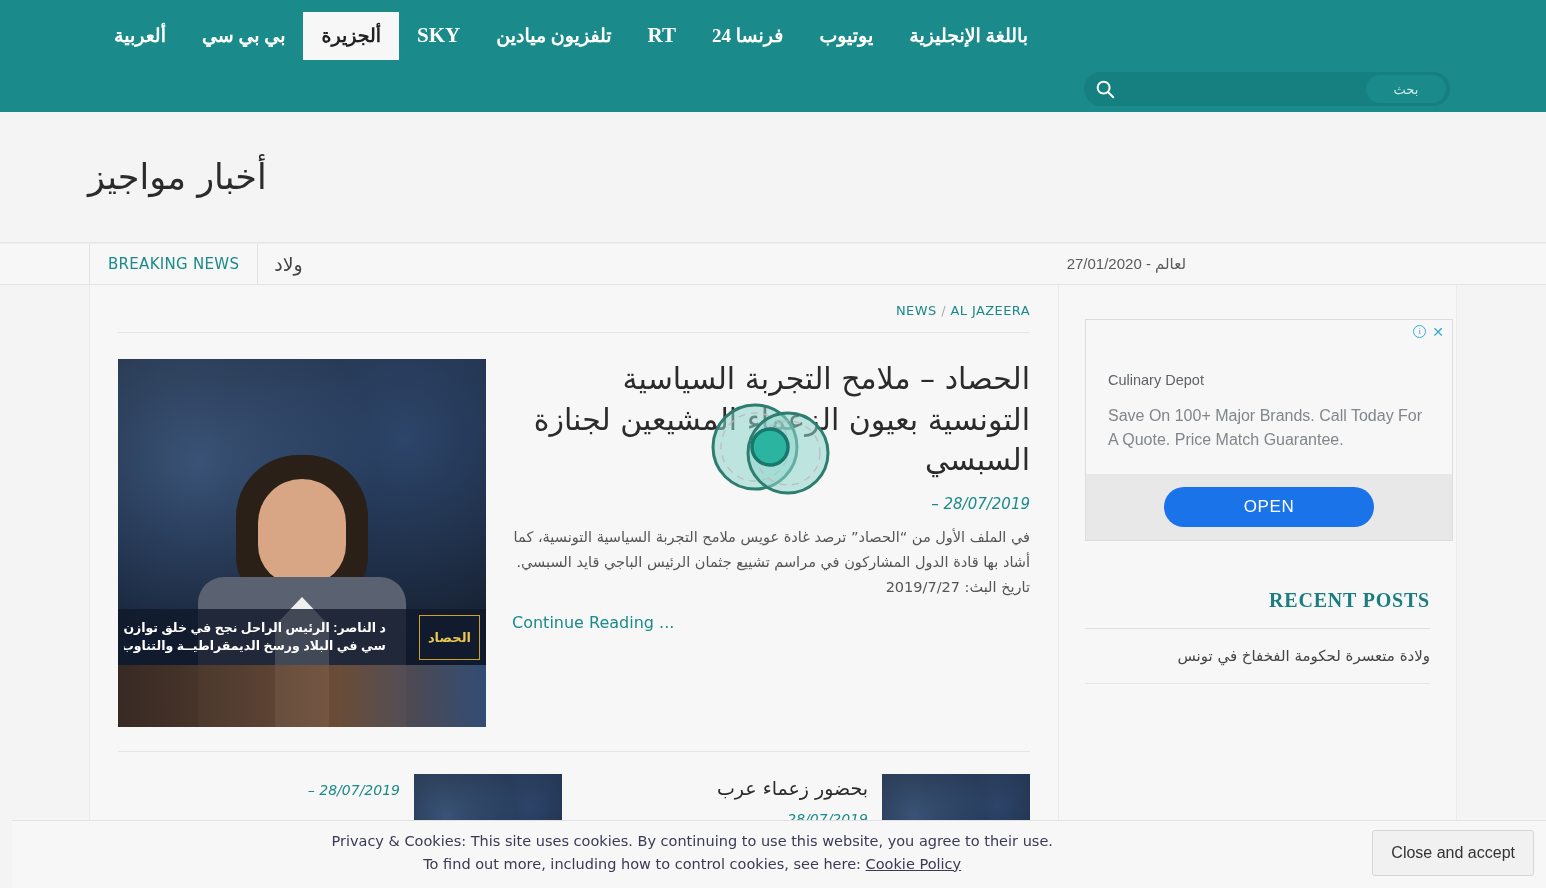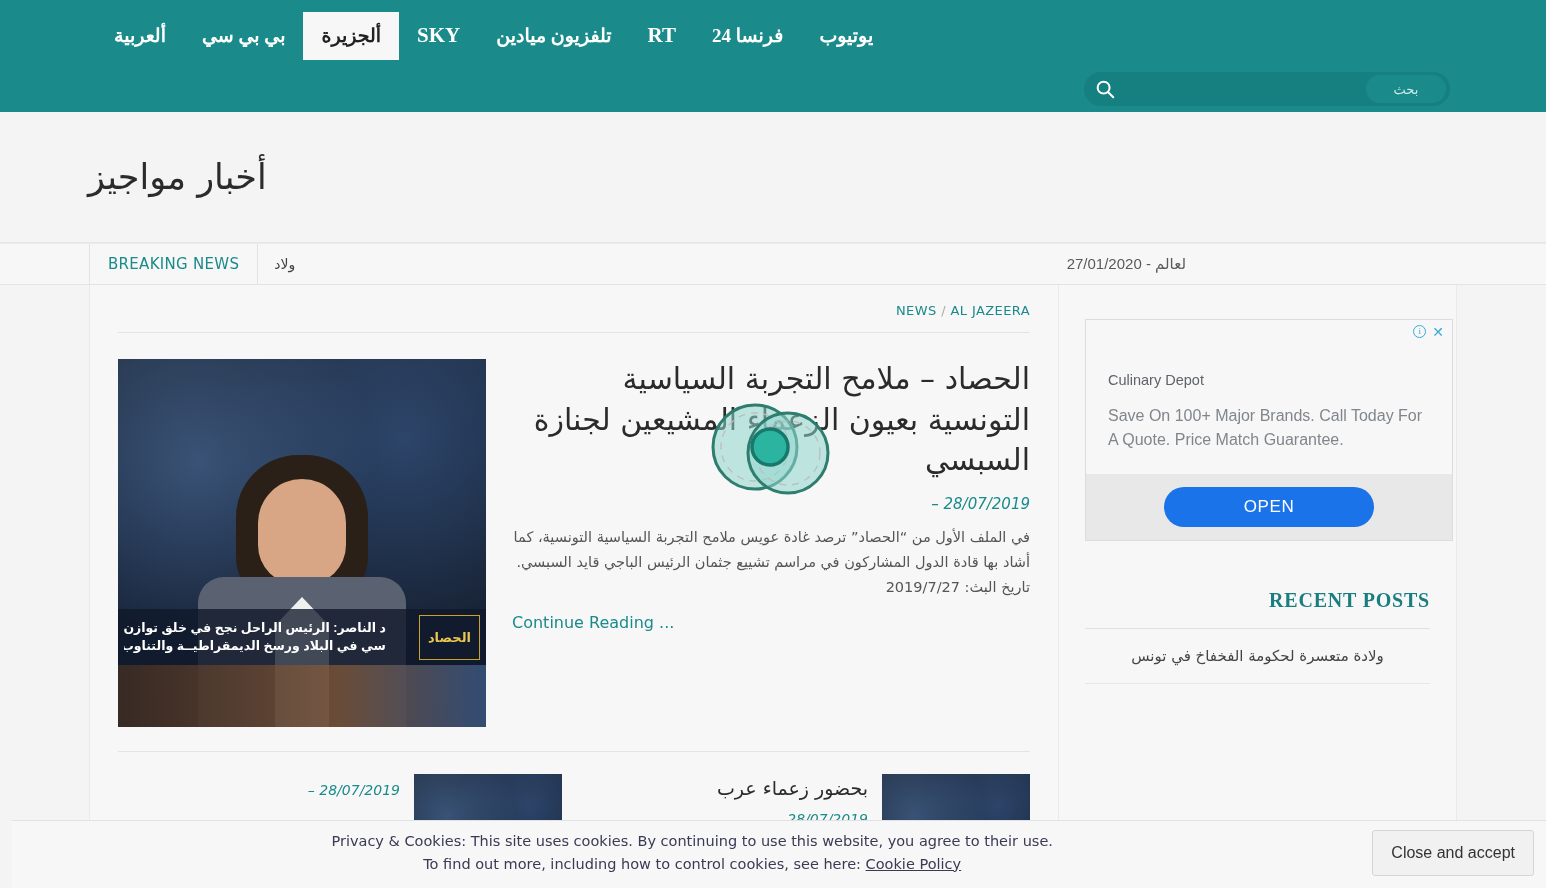--- a/index.html
+++ b/index.html
@@ -122,21 +122,21 @@
     color: #1a8a8a;
     font-size: 15px;
     letter-spacing: 0.3px;
     border-right: 1px solid #e3e3e3;
     font-family: "DejaVu Sans", sans-serif;
   }
   .bn-ticker {
     display: flex; align-items: center;
     padding: 12px 16px;
     color: #444;
-    font-size: 14px;
+    font-size: 19px;
     direction: rtl;
   }
   .bn-right {
     margin-left: auto;
     display: flex; align-items: center;
     padding-right: 360px;
     color: #5a5a5a;
     font-size: 15px;
     direction: rtl;
     white-space: nowrap;
@@ -378,21 +378,21 @@
     color: #1a7d80;
     font-size: 20px;
     font-weight: bold;
     letter-spacing: 0.8px;
     margin-top: 48px;
     padding-bottom: 16px;
     border-bottom: 1px solid #e0e0e0;
     font-family: "Liberation Serif", "DejaVu Serif", serif;
   }
   .recent-item {
-    text-align: center;
+    text-align: right;
     direction: rtl;
     font-size: 15px;
     color: #444;
     padding: 18px 0;
     border-bottom: 1px solid #e6e6e6;
     font-family: "DejaVu Sans", sans-serif;
     cursor: pointer;
   }
 
   
@@ -433,20 +433,21 @@
 <div class="topbar">
   <nav class="nav" id="nav-root">
       <div class="nav-item">ألعربية</div>
       <div class="nav-item">بي بي سي</div>
       <div class="nav-item active">ألجزيرة</div>
       <div class="nav-item latin">SKY</div>
       <div class="nav-item">تلفزيون ميادين</div>
       <div class="nav-item latin">RT</div>
       <div class="nav-item">فرنسا 24</div>
       <div class="nav-item">يوتيوب</div>
+      <div class="nav-item">باللغة الإنجليزية</div>
     </nav>
 
   <div class="searchwrap">
     <div class="searchbox">
       <span class="search-icon">
         <svg viewBox="0 0 24 24" width="22" height="22" fill="none" stroke="#ffffff" stroke-width="2.2" stroke-linecap="round">
           <circle cx="10.5" cy="10.5" r="6.5"></circle>
           <line x1="15.5" y1="15.5" x2="21" y2="21"></line>
         </svg>
       </span>

